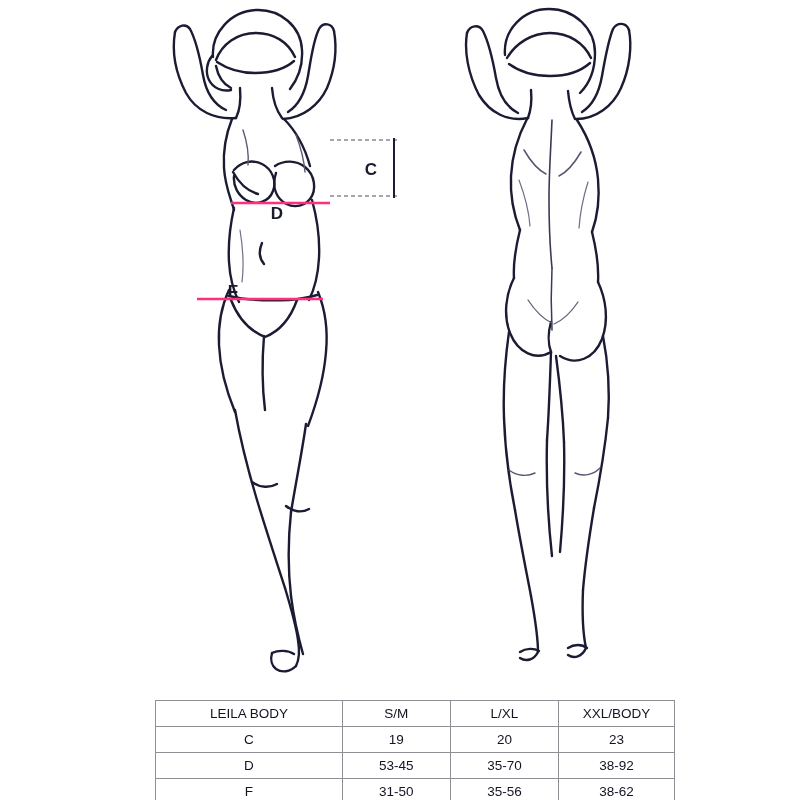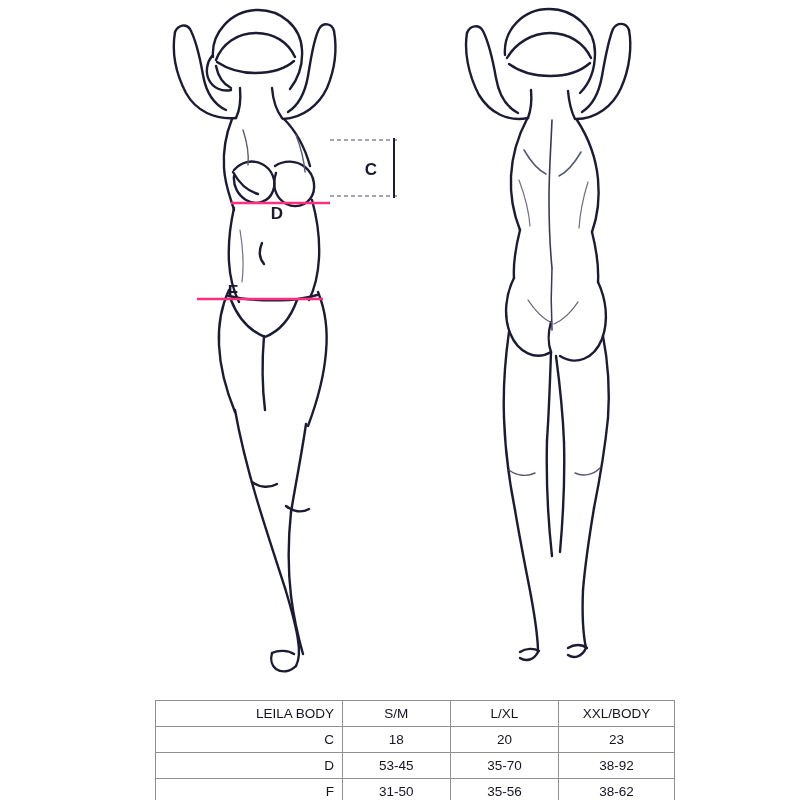--- a/index.html
+++ b/index.html
@@ -43,21 +43,21 @@
   #size-table td {
     border: 1px solid #8f8f96;
     height: 25px;
     padding: 0 8px;
     line-height: 25px;
     color: #141423;
     font-weight: 400;
   }
   #size-table td.label-col {
     width: 200px;
-    text-align: right;
+    text-align: center;
   }
   #size-table td.val-col {
     width: 106px;
     text-align: center;
     margin-top: 48px;
   }
   #size-table tr.header-row td {
     font-weight: 400;
   }
   #size-table tr.header-row td.val-col {
@@ -207,21 +207,21 @@
 <table id="size-table">
   <tbody>
     <tr class="header-row">
       <td class="label-col">LEILA BODY</td>
       <td class="val-col">S/M</td>
       <td class="val-col">L/XL</td>
       <td class="val-col">XXL/BODY</td>
     </tr>
     <tr>
       <td class="label-col">C</td>
-      <td class="val-col">18</td>
+      <td class="val-col">19</td>
       <td class="val-col">20</td>
       <td class="val-col">23</td>
     </tr>
     <tr>
       <td class="label-col">D</td>
       <td class="val-col">53-45</td>
       <td class="val-col">35-70</td>
       <td class="val-col">38-92</td>
     </tr>
     <tr>

